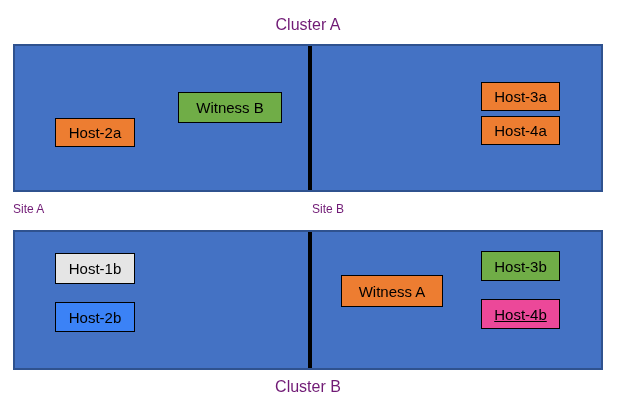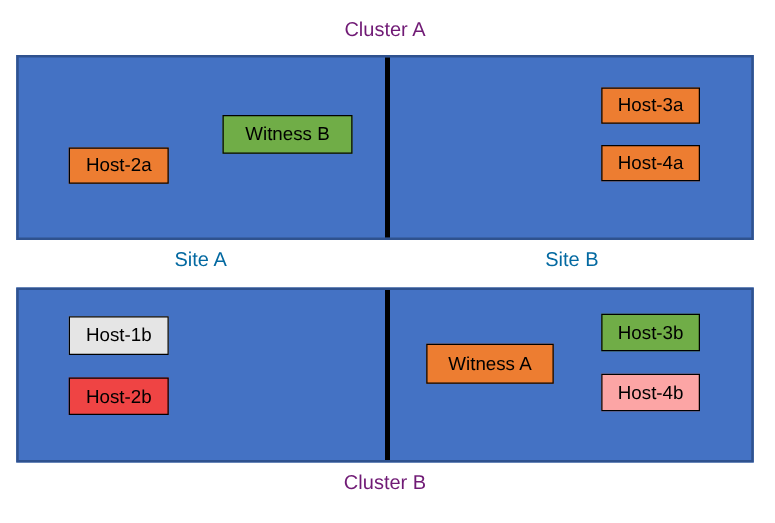--- a/index.html
+++ b/index.html
@@ -22,24 +22,23 @@
     width: 590px;
     text-align: center;
     font-size: 16px;
     line-height: 20px;
     color: #701a75;
   }
   .title-cluster-a { top: 15px; }
   .title-cluster-b { top: 377px; }
   .site-label {
     position: absolute;
-    text-align: center;
-    font-size: 16px;
+    font-size: 12px;
     line-height: 20px;
-    color: #0369a1;
+    color: #701a75;
   }
   .site-label-a { left: 13px;  top: 199px; width: 295px; }
   .site-label-b { left: 312px; top: 199px; width: 291px; }
   .cluster-rect {
     position: absolute;
     left: 13px;
     width: 590px;
     box-sizing: border-box;
     border: 2px solid #2F528F;
   }
@@ -80,31 +79,31 @@
 <body>
 
 <div class="canvas">
 
   <div class="diagram-title title-cluster-a">Cluster A</div>
 
   <div class="cluster-rect cluster-rect-a" style="background-color: rgb(68, 114, 196); border-color: rgb(47, 82, 143);">
     <div class="site-divider" style="background-color: rgb(0, 0, 0);"></div>
     <div class="node n-host2a" style="background-color: rgb(237, 125, 49); border-color: rgb(0, 0, 0);">Host-2a</div>
     <div class="node n-witb" style="background-color: rgb(112, 173, 71); border-color: rgb(0, 0, 0);">Witness B</div>
-    <div class="node n-host3a" style="background-color: rgb(237, 125, 49); border-color: rgb(0, 0, 0);">Host-3a</div>
+    <div class="node n-host3a" style="background-color: rgb(237, 125, 49); border-color: rgb(0, 0, 0); margin-top: 12px;">Host-3a</div>
     <div class="node n-host4a" style="background-color: rgb(237, 125, 49); border-color: rgb(0, 0, 0);">Host-4a</div>
   </div>
 
   <div class="site-label site-label-a">Site A</div>
   <div class="site-label site-label-b">Site B</div>
 
   <div class="cluster-rect cluster-rect-b" style="background-color: rgb(68, 114, 196); border-color: rgb(47, 82, 143);">
     <div class="site-divider" style="background-color: rgb(0, 0, 0);"></div>
     <div class="node n-host1b" style="background-color: #e5e5e5; border-color: rgb(0, 0, 0);">Host-1b</div>
-    <div class="node n-host2b" style="background-color: #ef4444; border-color: rgb(0, 0, 0);">Host-2b</div>
+    <div class="node n-host2b" style="background-color: #3b82f6; border-color: rgb(0, 0, 0);">Host-2b</div>
     <div class="node n-wita" style="background-color: rgb(237, 125, 49); border-color: rgb(0, 0, 0);">Witness A</div>
     <div class="node n-host3b" style="background-color: rgb(112, 173, 71); border-color: rgb(0, 0, 0);">Host-3b</div>
-    <div class="node n-host4b" style="background-color: #fca5a5; border-color: rgb(0, 0, 0);">Host-4b</div>
+    <div class="node n-host4b" style="background-color: #ec4899; border-color: rgb(0, 0, 0); text-decoration: underline;">Host-4b</div>
   </div>
 
   <div class="diagram-title title-cluster-b">Cluster B</div>
 
 </div>
 
 </body></html>

